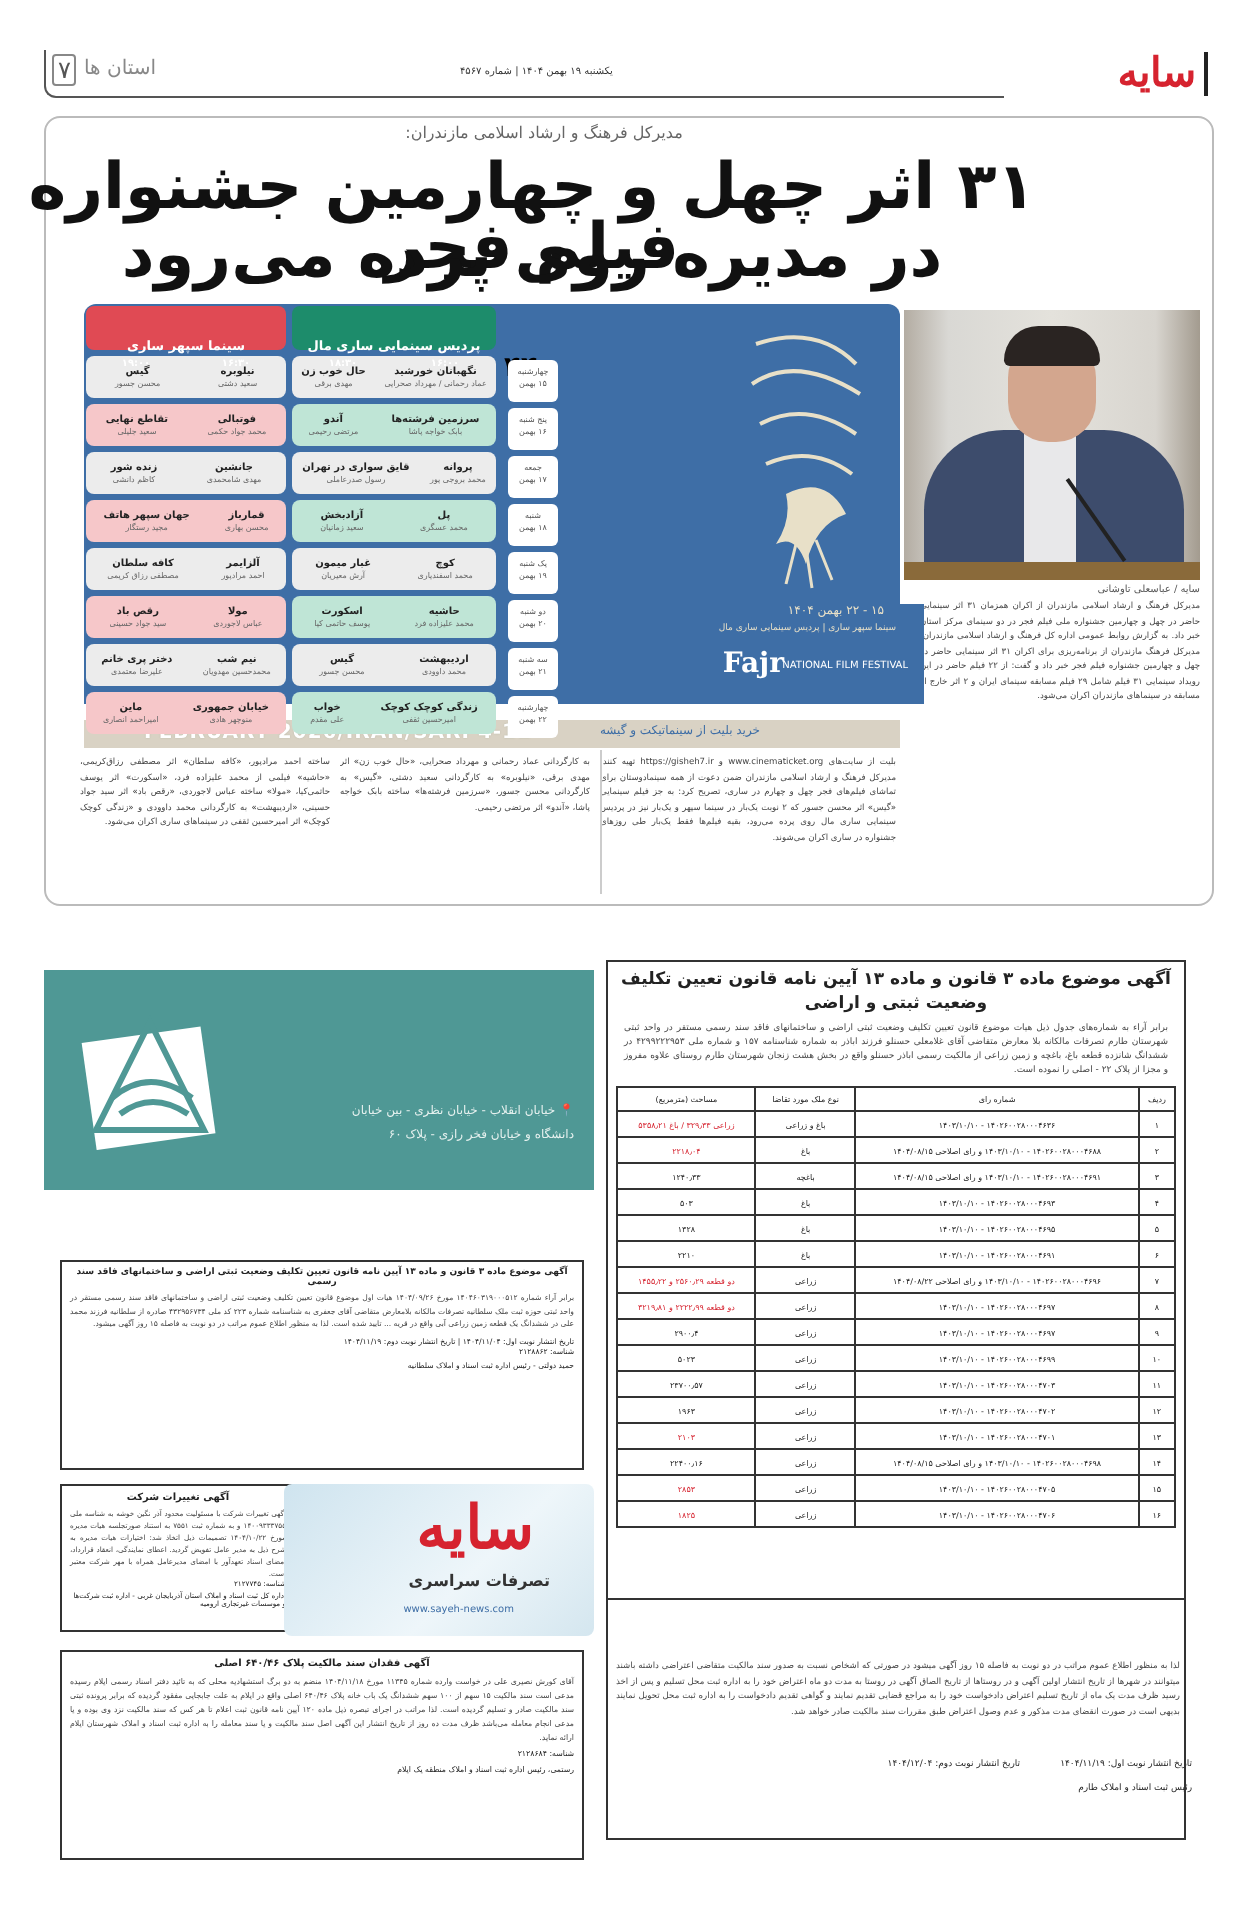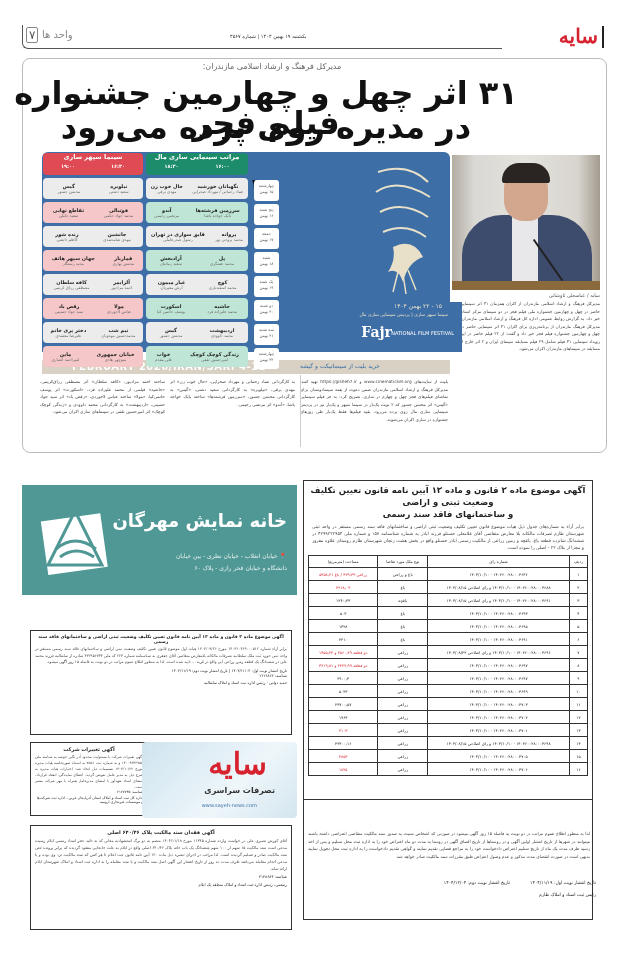--- a/index.html
+++ b/index.html
@@ -22,21 +22,21 @@
 .photo .hair{position:absolute;left:50px;top:8px;width:48px;height:20px;background:#2a2422;border-radius:24px 24px 4px 4px}
 .photo .desk{position:absolute;left:0;top:126px;width:100%;height:9px;background:#8a6a3a}
 .photo .mic{position:absolute;left:95px;top:80px;width:2px;height:50px;background:#222;transform:rotate(-35deg)}
 .caption{right:20px;top:292px;font-size:5px;color:#555}
 .bodytext{font-size:4.3px;line-height:7.5px;color:#444;text-align:justify}
 .poster{left:42px;top:152px;width:408px;height:158px;background:#3e6ea6;border-radius:6px 6px 0 0}
 .poster-bottom{left:42px;top:302px;width:420px;height:50px;background:#3e6ea6}
 .ticketbar{left:42px;top:360px;width:408px;height:14px;background:#d9d2c4}
 .ticketbar .en{position:absolute;left:30px;top:0;font-size:10px;font-weight:bold;color:#fff;letter-spacing:0.5px;line-height:14px;text-shadow:0 0 1px #bba}
 .ticketbar .fa{position:absolute;right:70px;top:2px;font-size:6px;color:#3e6ea6}
-.col-head{height:22px;border-radius:4px;text-align:center;color:#fff;font-size:6.5px;font-weight:bold;padding-top:0}
+.col-head{height:22px;border-radius:4px;text-align:center;color:#fff;font-size:6.5px;font-weight:bold;padding-top:16px}
 .col-head .times{display:flex;justify-content:space-around;font-size:5px;margin-top:2px}
 .cell{height:21px;border-radius:4px;margin-top:3px;display:flex;justify-content:space-around;align-items:center;font-size:4.5px;text-align:center}
 .cell div b{display:block;font-size:5px;color:#222}
 .cell div i{display:block;font-style:normal;color:#666;font-size:4px}
 .day{width:25px;height:21px;background:#fff;border-radius:3px;font-size:4px;text-align:center;color:#555;margin-top:3px;padding-top:3px;line-height:6px}
 .ad-teal{left:22px;top:485px;width:275px;height:110px;background:#4f9895}
 .ad-teal .title{position:absolute;right:10px;top:25px;font-size:18px;font-weight:bold;color:#fff}
 .ad-teal .addr{position:absolute;right:10px;top:65px;font-size:6px;color:#e6f1ef;line-height:12px;text-align:right}
 .ad-teal .logoicon{position:absolute;left:18px;top:22px;width:70px;height:68px}
 .legal-box{border:1px solid #333;padding:3px 4px}
@@ -51,21 +51,21 @@
 .sayeh-ad .url{position:absolute;right:40px;top:60px;font-size:5px;color:#3e6ea6;direction:ltr}
 .vrule{left:300px;top:375px;width:1px;height:72px;background:#ccc}
 </style>
 </head>
 <body>
 
 <div class="abs header"></div>
 <div class="abs logo-bar"></div>
 <div class="abs logo" style="right:22px">سایه</div>
 <div class="abs dateline">یکشنبه ۱۹ بهمن ۱۴۰۴ | شماره ۴۵۶۷</div>
-<div class="abs page-num" style="left:42px">واحد ها</div>
+<div class="abs page-num" style="left:42px">استان ها</div>
 <div class="abs page-digit">۷</div>
 
 <div class="abs frame"></div>
 <div class="abs kicker">مدیرکل فرهنگ و ارشاد اسلامی مازندران:</div>
 <div class="abs headline" style="left:0;top:78px">۳۱ اثر چهل و چهارمین جشنواره فیلم فجر</div>
 <div class="abs headline" style="left:0;top:112px">در مدیره روی پرده می‌رود</div>
 
 <div class="abs photo" title="مدیرکل فرهنگ و ارشاد اسلامی مازندران">
   <div class="bg-wall"></div>
   <div class="suit"></div>
@@ -126,21 +126,21 @@
       <div>سه شنبه</div>
       <div>۲۱ بهمن</div>
     </div>
     <div class="day">
       <div>چهارشنبه</div>
       <div>۲۲ بهمن</div>
     </div>
   </div>
 <div class="abs" id="mall-col" style="left:146px;top:153px;width:102px">
   <div class="col-head" style="background:#1d8c6b">
-    <div>مراتب سینمایی ساری مال</div>
+    <div>پردیس سینمایی ساری مال</div>
     <div class="times">
         <span>۱۶:۰۰</span>
         <span>۱۸:۳۰</span>
       </div>
   </div>
 <div class="cell" style="background: rgb(236, 236, 236);">
       <div>
         <b>نگهبانان خورشید</b>
         <i>عماد رحمانی / مهرداد صحرایی</i>
       </div>
@@ -314,31 +314,29 @@
 <div class="abs vrule"></div>
 <div class="abs bodytext" style="left:170px;top:378px;width:125px;height:72px;overflow:hidden">به کارگردانی عماد رحمانی و مهرداد صحرایی، «حال خوب زن» اثر مهدی برقی، «نیلوبره» به کارگردانی سعید دشتی، «گیس» به کارگردانی محسن جسور، «سرزمین فرشته‌ها» ساخته بابک خواجه پاشا، «آندو» اثر مرتضی رحیمی.</div>
 <div class="abs bodytext" style="left:40px;top:378px;width:125px;height:72px;overflow:hidden">ساخته احمد مرادپور، «کافه سلطان» اثر مصطفی رزاق‌کریمی، «حاشیه» فیلمی از محمد علیزاده فرد، «اسکورت» اثر یوسف حاتمی‌کیا، «مولا» ساخته عباس لاجوردی، «رقص باد» اثر سید جواد حسینی، «اردیبهشت» به کارگردانی محمد داوودی و «زندگی کوچک کوچک» اثر امیرحسین ثقفی در سینماهای ساری اکران می‌شود.</div>
 
 <div class="abs ad-teal">
   <svg class="logoicon" viewBox="0 0 70 68">
     <rect x="4" y="10" width="60" height="54" fill="#fff" transform="rotate(-8 35 35)"></rect>
     <path d="M35 4 L62 58 L8 58 Z" fill="none" stroke="#4f9895" stroke-width="3"></path>
     <path d="M16 42 Q35 26 56 42 M20 50 Q36 38 54 50" stroke="#4f9895" stroke-width="3" fill="none"></path>
   </svg>
-  <div class="title">خانه نمایش مهرگان</div>
   <div class="addr">
     <div><span>📍 </span><span>خیابان انقلاب - خیابان نظری - بین خیابان</span></div>
     <div>دانشگاه و خیابان فخر رازی - پلاک ۶۰</div>
   </div>
 </div>
 
 <div class="abs legal-box" style="left:303px;top:480px;width:290px;height:320px">
   <div style="font-size:8.5px;font-weight:bold;text-align:center;line-height:12px">
     <div>آگهی موضوع ماده ۳ قانون و ماده ۱۳ آیین نامه قانون تعیین تکلیف وضعیت ثبتی و اراضی</div>
-    <div>و ساختمانهای فاقد سند رسمی</div>
   </div>
   <div class="bodytext" style="font-size:4.5px;line-height:7px;margin:3px 4px">برابر آراء به شماره‌های جدول ذیل هیات موضوع قانون تعیین تکلیف وضعیت ثبتی اراضی و ساختمانهای فاقد سند رسمی مستقر در واحد ثبتی شهرستان طارم تصرفات مالکانه بلا معارض متقاضی آقای غلامعلی حسنلو فرزند اباذر به شماره شناسنامه ۱۵۷ و شماره ملی ۴۲۹۹۲۲۲۹۵۳ در ششدانگ شانزده قطعه باغ، باغچه و زمین زراعی از مالکیت رسمی اباذر حسنلو واقع در بخش هشت زنجان شهرستان طارم روستای علاوه مفروز و مجزا از پلاک ۲۲ - اصلی را نموده است.</div>
   <table class="reg" style="margin-top:4px">
     <thead>
         <tr id="reg-head">
           <th>ردیف</th>
           <th>شماره رای</th>
           <th>نوع ملک مورد تقاضا</th>
           <th>مساحت (مترمربع)</th>
         </tr>

